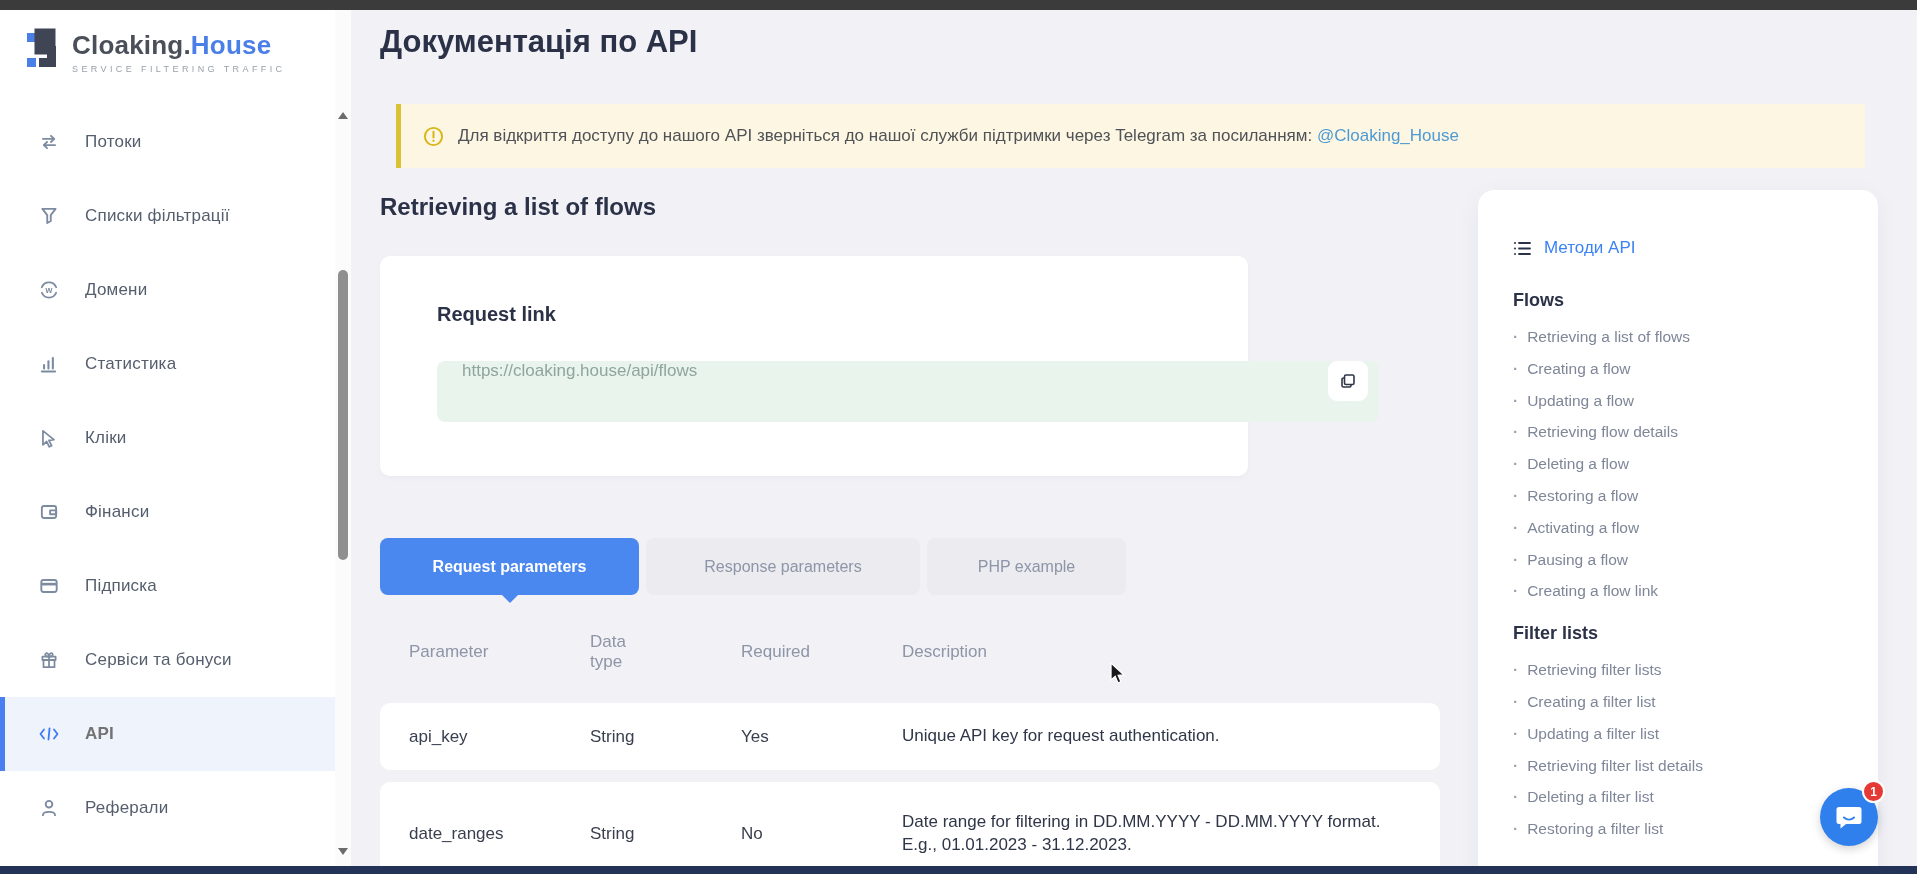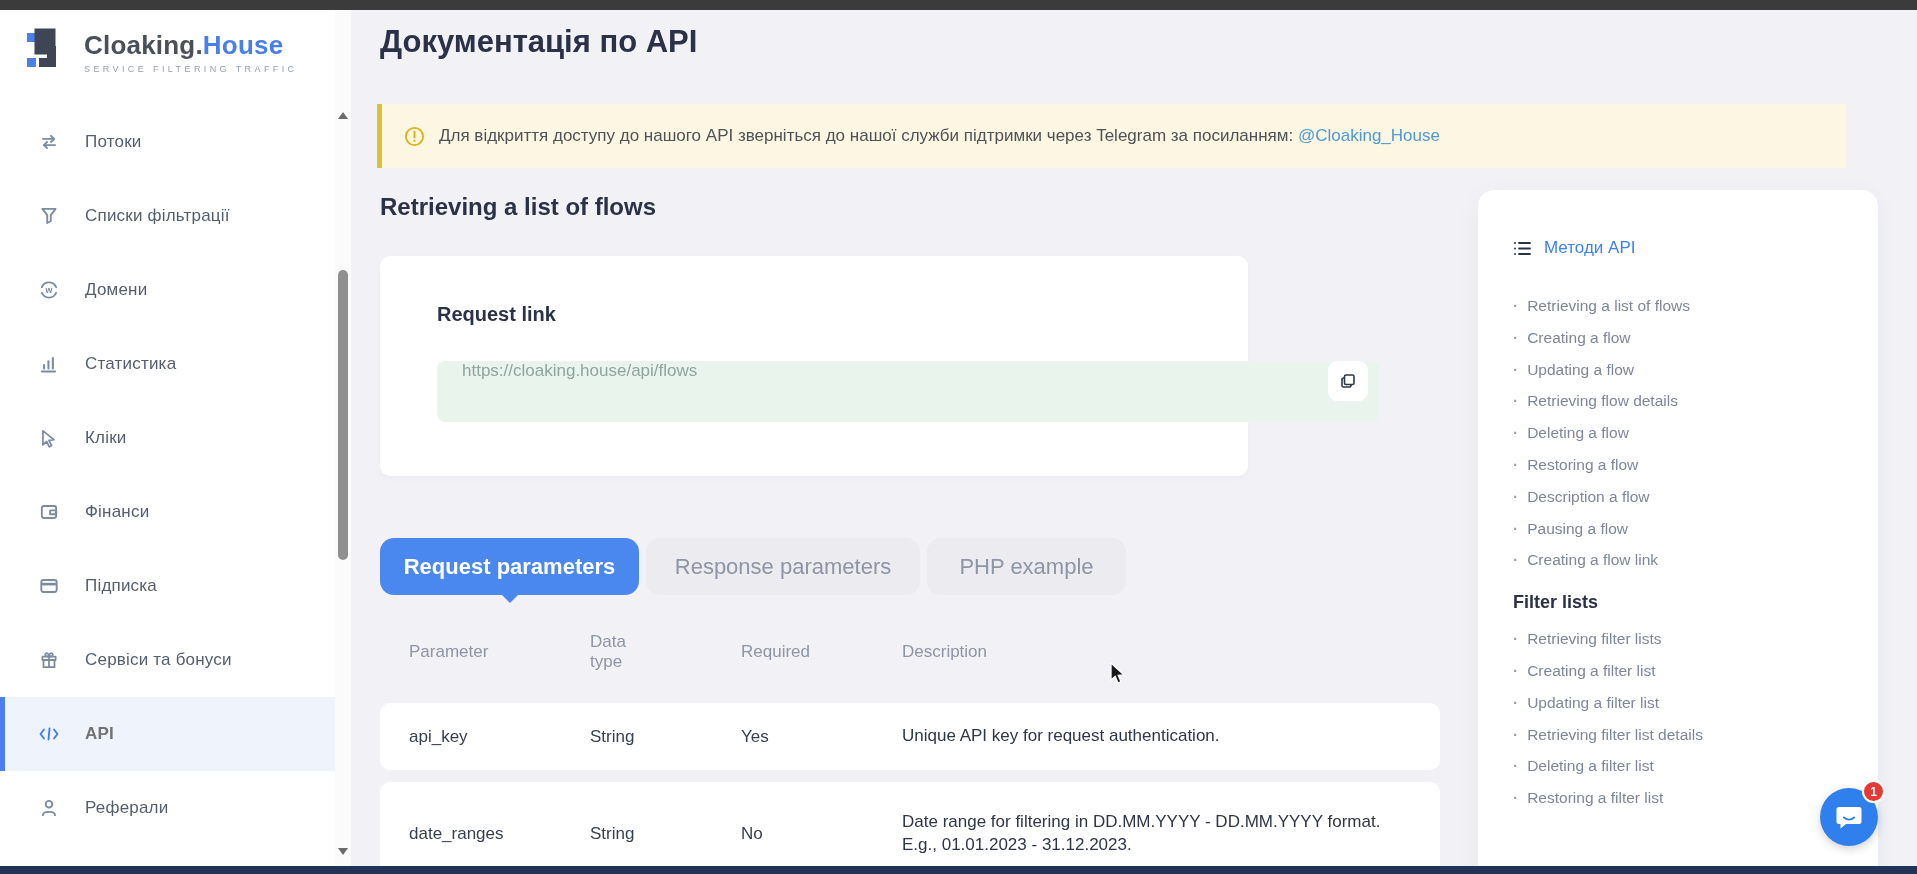--- a/index.html
+++ b/index.html
@@ -2,50 +2,50 @@
 <html><head>
 <meta charset="utf-8">
 <style>
   * { margin:0; padding:0; box-sizing:border-box; }
   html,body { width:1917px; height:874px; overflow:hidden; font-family:"Liberation Sans", sans-serif; background:#f1f1f6; }
   .topbar { position:absolute; left:0; top:0; width:1917px; height:10px; background:#3b3b3b; z-index:50; }
   .bottombar { position:absolute; left:0; top:866px; width:1917px; height:8px; background:#233257; z-index:50; }
 
   
   .sidebar { position:absolute; left:0; top:10px; width:351px; height:856px; background:#ffffff; z-index:10; }
-  .logo { position:absolute; left:25px; top:17px; display:flex; align-items:center; gap:21px; }
+  .logo { position:absolute; left:25px; top:17px; display:flex; align-items:center; gap:9px; }
   .logo-title { font-size:26px; font-weight:700; color:#4a4f5a; letter-spacing:0.2px; }
   .logo-title .accent { color:#4a7fe8; }
   .logo-sub { font-size:9px; letter-spacing:3.4px; color:#9aa0a9; margin-top:3px; }
   .menu { position:absolute; left:0; top:95px; width:335px; list-style:none; }
   .menu li { height:74px; display:flex; align-items:center; padding-left:38px; cursor:pointer; }
   .menu li .mi { width:22px; height:22px; margin-right:25px; flex:0 0 22px; display:flex; align-items:center; justify-content:center; }
   .menu li .ml { font-size:17px; color:#555e6d; letter-spacing:0.2px; }
   .menu li.active { background:#eef3fc; border-left:5px solid #4b7ff0; padding-left:33px; }
   .menu li.active .ml { color:#737373; font-weight:700; }
   .scrollstrip { position:absolute; left:335px; top:0; width:16px; height:856px; background:#fbfbfc; }
   .arrow-up { position:absolute; left:3px; top:102px; width:0; height:0; border-left:5px solid transparent; border-right:5px solid transparent; border-bottom:7px solid #6b6b6b; }
   .arrow-down { position:absolute; left:3px; top:838px; width:0; height:0; border-left:5px solid transparent; border-right:5px solid transparent; border-top:7px solid #6b6b6b; }
   .thumb { position:absolute; left:3px; top:260px; width:10px; height:290px; border-radius:5px; background:#8f8f8f; }
 
   
   .content { position:absolute; left:351px; top:10px; width:1566px; height:856px; background:#f1f1f6; }
   .page-title { position:absolute; left:29px; top:14px; font-size:31px; font-weight:800; color:#2b3247; }
-  .banner { position:absolute; left:26px; top:94px; width:1469px; height:64px; background:#fdf6e2; border-left:5px solid #d9c234; display:flex; align-items:center; padding-left:22px; }
+  .banner { position:absolute; left:45px; top:94px; width:1469px; height:64px; background:#fdf6e2; border-left:5px solid #d9c234; display:flex; align-items:center; padding-left:22px; }
   .banner-text { font-size:17px; color:#4f5256; margin-left:14px; }
   .banner a { color:#4e9ad4; text-decoration:none; cursor:pointer; }
   .section-title { position:absolute; left:29px; top:183px; font-size:24px; font-weight:800; color:#2b3247; }
   .req-card { position:absolute; left:29px; top:246px; width:868px; height:220px; background:#ffffff; border-radius:10px; box-shadow:0 2px 6px rgba(40,50,80,0.03); }
   .req-title { position:absolute; left:57px; top:47px; font-size:20px; font-weight:800; color:#2b3247; }
   .url-field { position:absolute; left:57px; top:105px; width:942px; height:61px; background:#e9f4ed; border-radius:8px; display:flex; align-items:flex-start; }
   .url-text { font-size:17px; color:#8ea69b; margin-left:25px; flex:1; }
   .copy-btn { width:40px; height:40px; background:#ffffff; border:none; border-radius:9px; margin-right:11px; display:flex; align-items:center; justify-content:center; cursor:pointer; }
 
   .tabs { position:absolute; left:29px; top:528px; display:flex; gap:7px; }
-  .tab { height:57px; display:flex; align-items:center; justify-content:center; font-size:22px; border-radius:14px; background:#ebebf0; color:#8d95a6; cursor:pointer; position:relative; }
+  .tab { height:57px; display:flex; align-items:center; justify-content:center; font-size:16px; border-radius:8px; background:#ebebf0; color:#8d95a6; cursor:pointer; position:relative; }
   .tab.t1 { width:259px; }
   .tab.t2 { width:274px; }
   .tab.t3 { width:199px; }
   .tab.active { background:#4a87ee; color:#ffffff; font-weight:700; }
   .tab.active::after { content:""; position:absolute; left:50%; bottom:-8px; transform:translateX(-50%); width:0; height:0; border-left:9px solid transparent; border-right:9px solid transparent; border-top:9px solid #4a87ee; }
 
   .tbl-grid { display:grid; grid-template-columns:162px 132px 142px 510px; column-gap:0; align-items:center;gap:19px; }
   .tbl-head { position:absolute; left:29px; top:607px; width:1060px; height:70px; padding-left:29px; color:#8d95a6; font-size:17px; }
   .tbl-row { position:absolute; left:29px; width:1060px; background:#ffffff; border-radius:10px; padding-left:29px; color:#383f4e; font-size:17px; }
   .row-1 { top:693px; height:67px; }
@@ -264,28 +264,29 @@
             <path d="M6 3 H17"></path>
           <circle cx="2" cy="8.5" r="1" fill="#2b3247" stroke="none"></circle>
             <path d="M6 8.5 H17"></path>
           <circle cx="2" cy="14" r="1" fill="#2b3247" stroke="none"></circle>
             <path d="M6 14 H17"></path>
         </svg>
       </span>
       <span>Методи API</span>
     </div>
 
+    <div class="m-sect">Flows</div>
     <ul class="m-list">
       <li>Retrieving a list of flows</li>
       <li>Creating a flow</li>
       <li>Updating a flow</li>
       <li>Retrieving flow details</li>
       <li>Deleting a flow</li>
       <li>Restoring a flow</li>
-      <li>Description a flow</li>
+      <li>Activating a flow</li>
       <li>Pausing a flow</li>
       <li>Creating a flow link</li>
     </ul>
 
     <div class="m-sect">Filter lists</div>
     <ul class="m-list">
       <li>Retrieving filter lists</li>
       <li>Creating a filter list</li>
       <li>Updating a filter list</li>
       <li>Retrieving filter list details</li>

